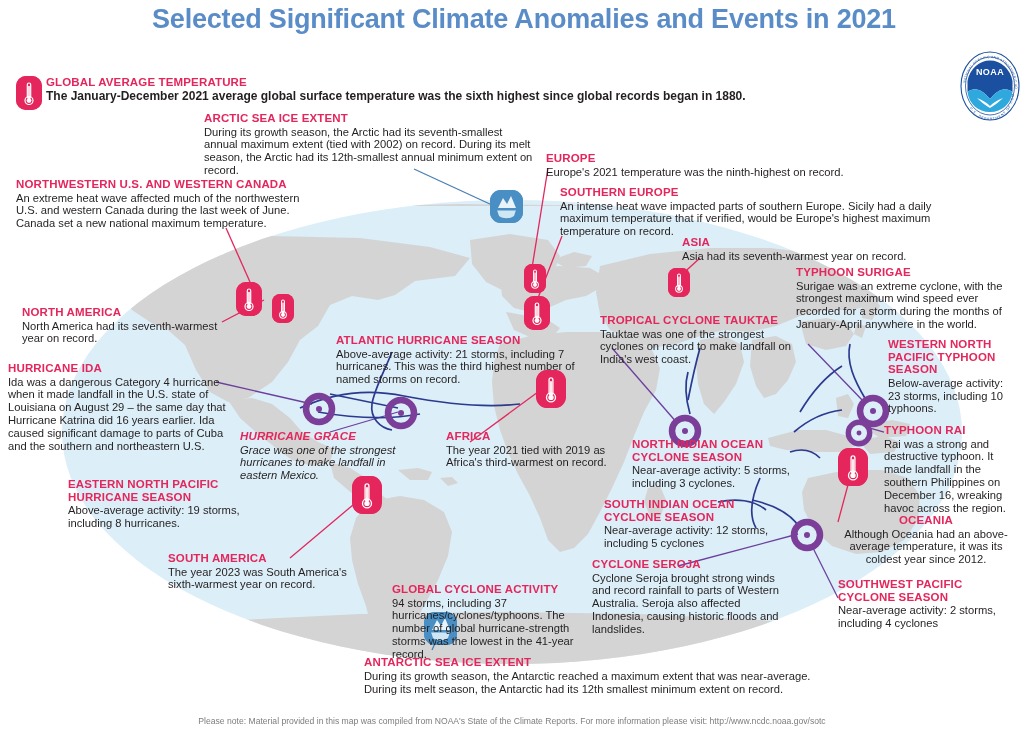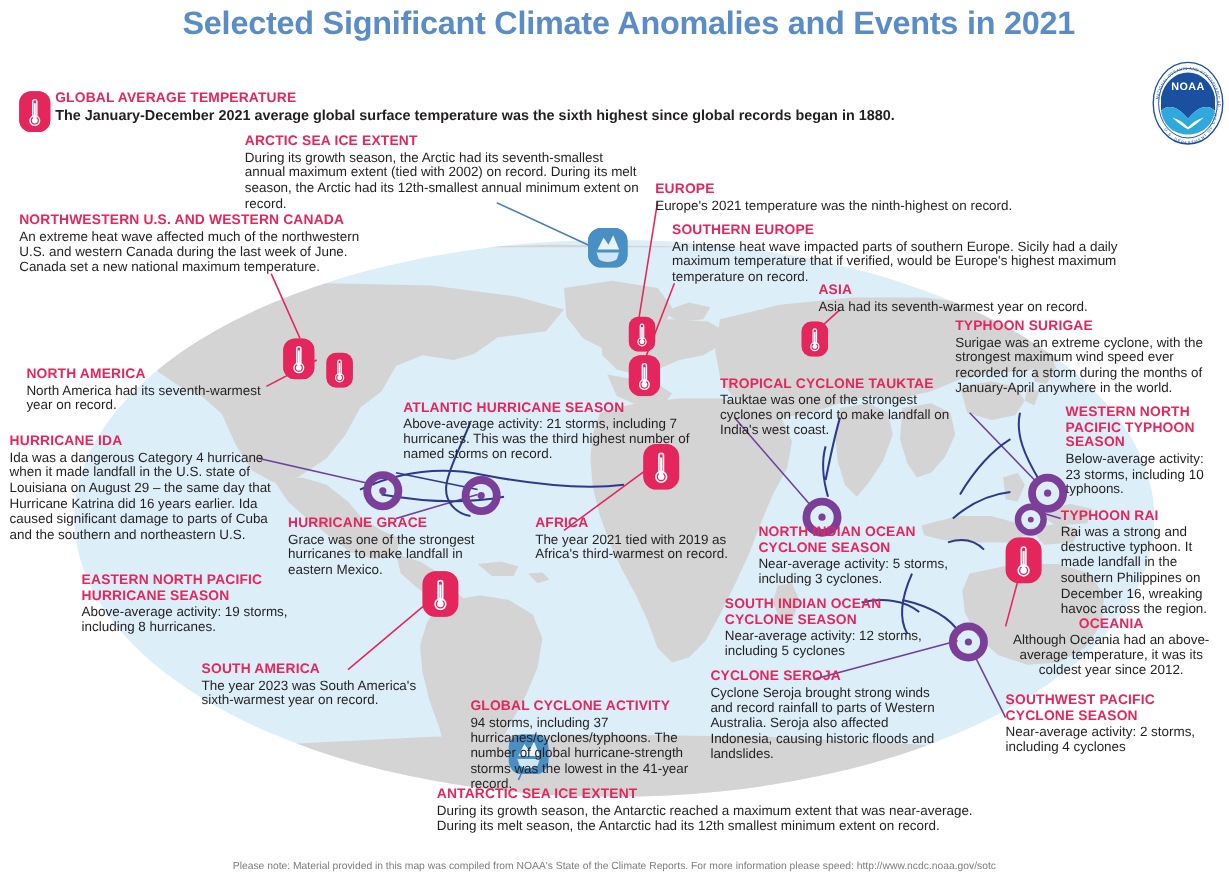--- a/index.html
+++ b/index.html
@@ -434,21 +434,21 @@
   <div class="anno" style="left:600px;top:314px;width:200px;">
     <p class="hd">TROPICAL CYCLONE TAUKTAE</p>
     <p class="bd">Tauktae was one of the strongest cyclones on record to make landfall on India's west coast.</p>
   </div>
 
   <div class="anno" style="left:8px;top:362px;width:218px;">
     <p class="hd">HURRICANE IDA</p>
     <p class="bd">Ida was a dangerous Category 4 hurricane when it made landfall in the U.S. state of Louisiana on August 29 – the same day that Hurricane Katrina did 16 years earlier. Ida caused significant damage to parts of Cuba and the southern and northeastern U.S.</p>
   </div>
 
-  <div class="anno" style="left:240px;top:430px;width:170px;">
+  <div class="anno" style="left:240px;top:430px;width:170px;font-style:italic;">
     <p class="hd">HURRICANE GRACE</p>
     <p class="bd">Grace was one of the strongest hurricanes to make landfall in eastern Mexico.</p>
   </div>
 
   <div class="anno" style="left:446px;top:430px;width:194px;">
     <p class="hd">AFRICA</p>
     <p class="bd">The year 2021 tied with 2019 as Africa's third-warmest on record.</p>
   </div>
 
   <div class="anno" style="left:632px;top:438px;width:172px;">
@@ -494,15 +494,15 @@
   <div class="anno" style="left:838px;top:578px;width:180px;">
     <p class="hd">SOUTHWEST PACIFIC CYCLONE SEASON</p>
     <p class="bd">Near-average activity: 2 storms, including 4 cyclones</p>
   </div>
 
   <div class="anno wide" style="left:364px;top:656px;width:450px;">
     <p class="hd">ANTARCTIC SEA ICE EXTENT</p>
     <p class="bd">During its growth season, the Antarctic reached a maximum extent that was near-average. During its melt season, the Antarctic had its 12th smallest minimum extent on record.</p>
   </div>
 
-  <div class="footnote">Please note: Material provided in this map was compiled from NOAA's State of the Climate Reports. For more information please speed: http://www.ncdc.noaa.gov/sotc</div>
+  <div class="footnote">Please note: Material provided in this map was compiled from NOAA's State of the Climate Reports. For more information please visit: http://www.ncdc.noaa.gov/sotc</div>
 
 </div>
 
 </body></html>

